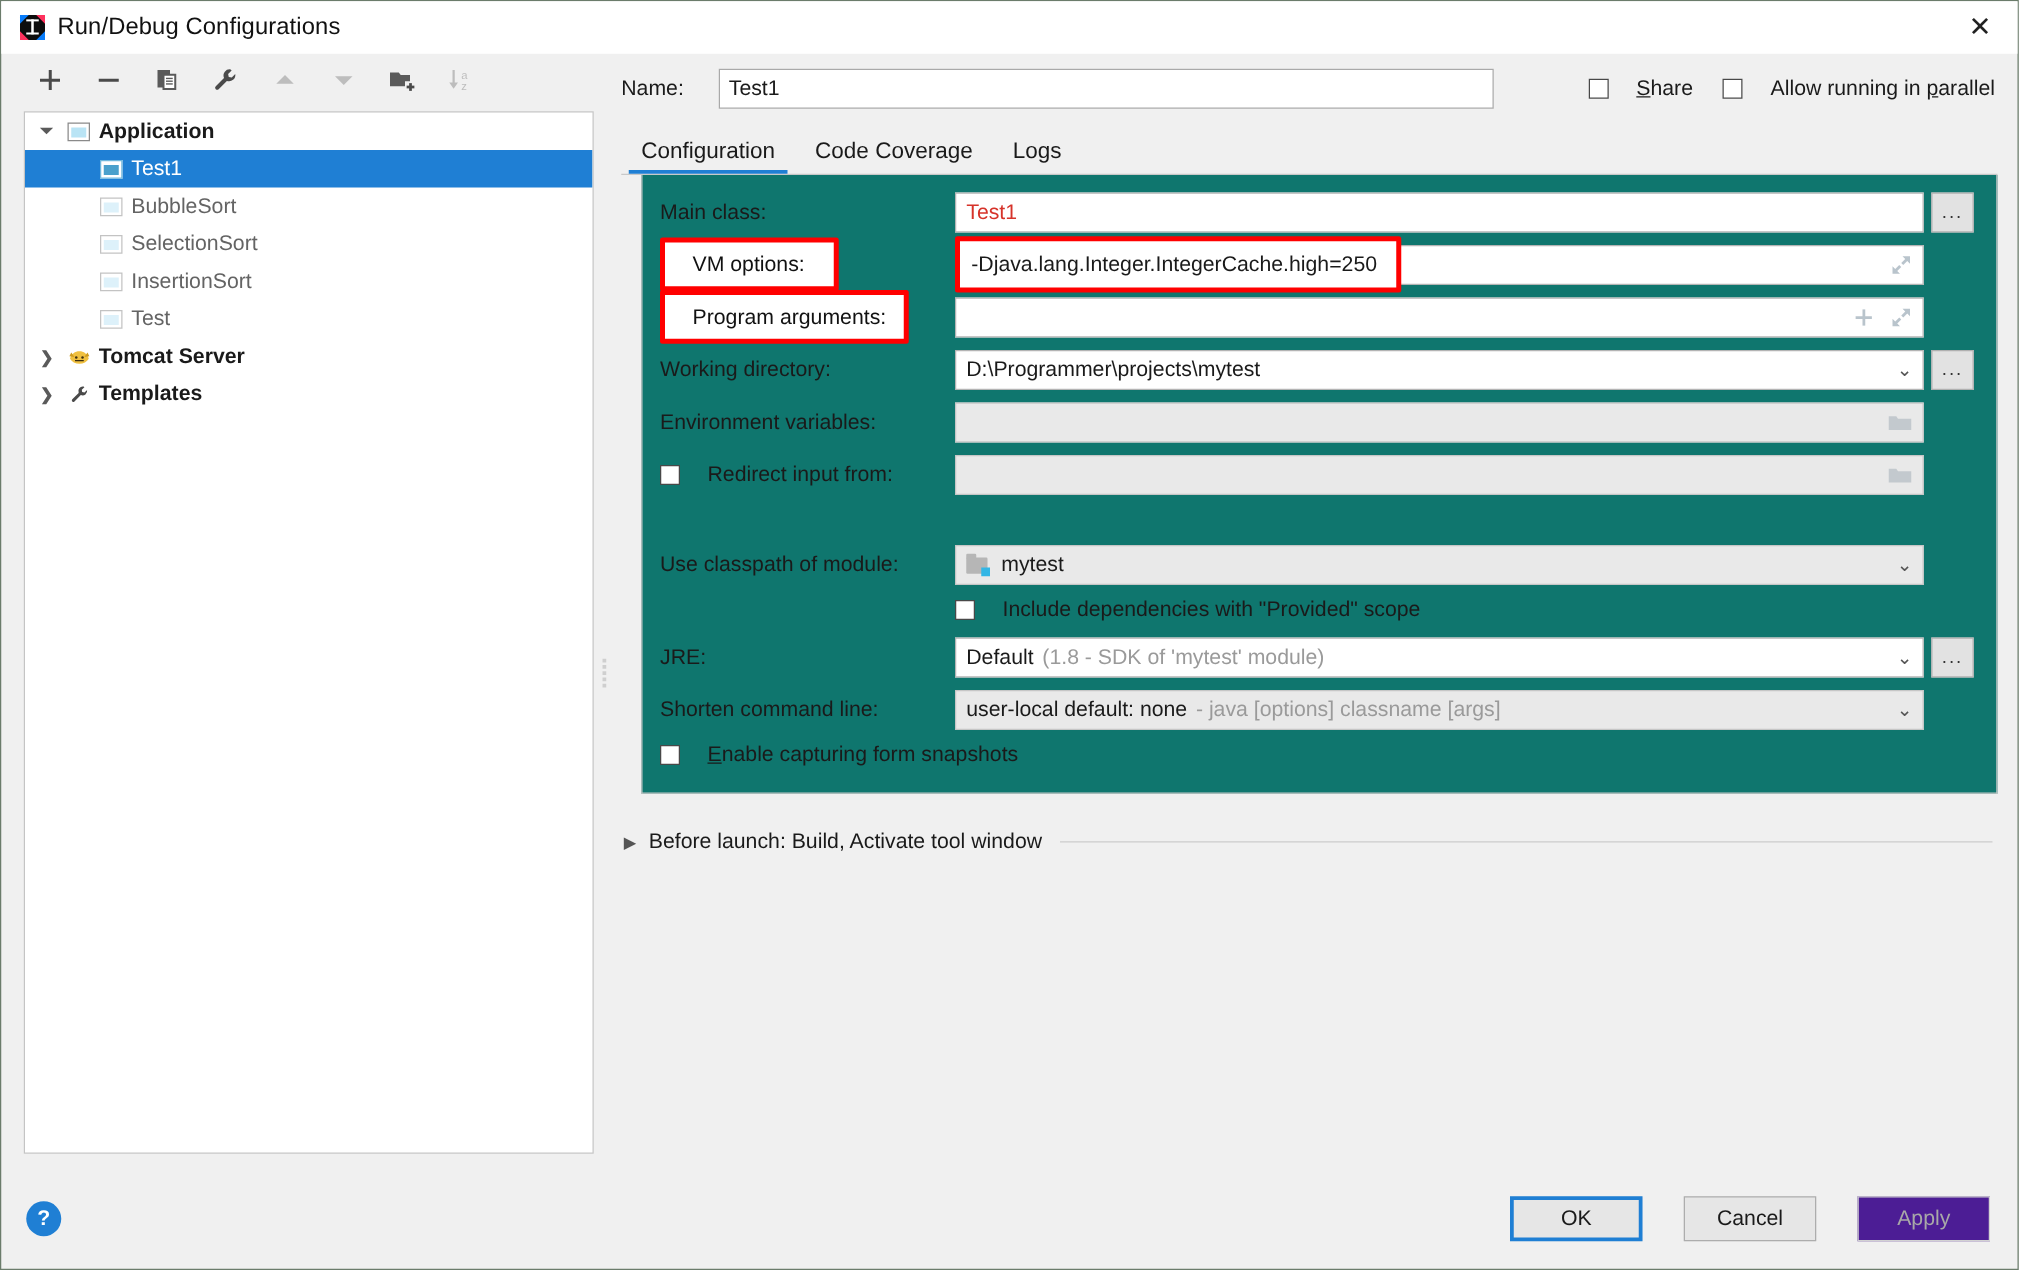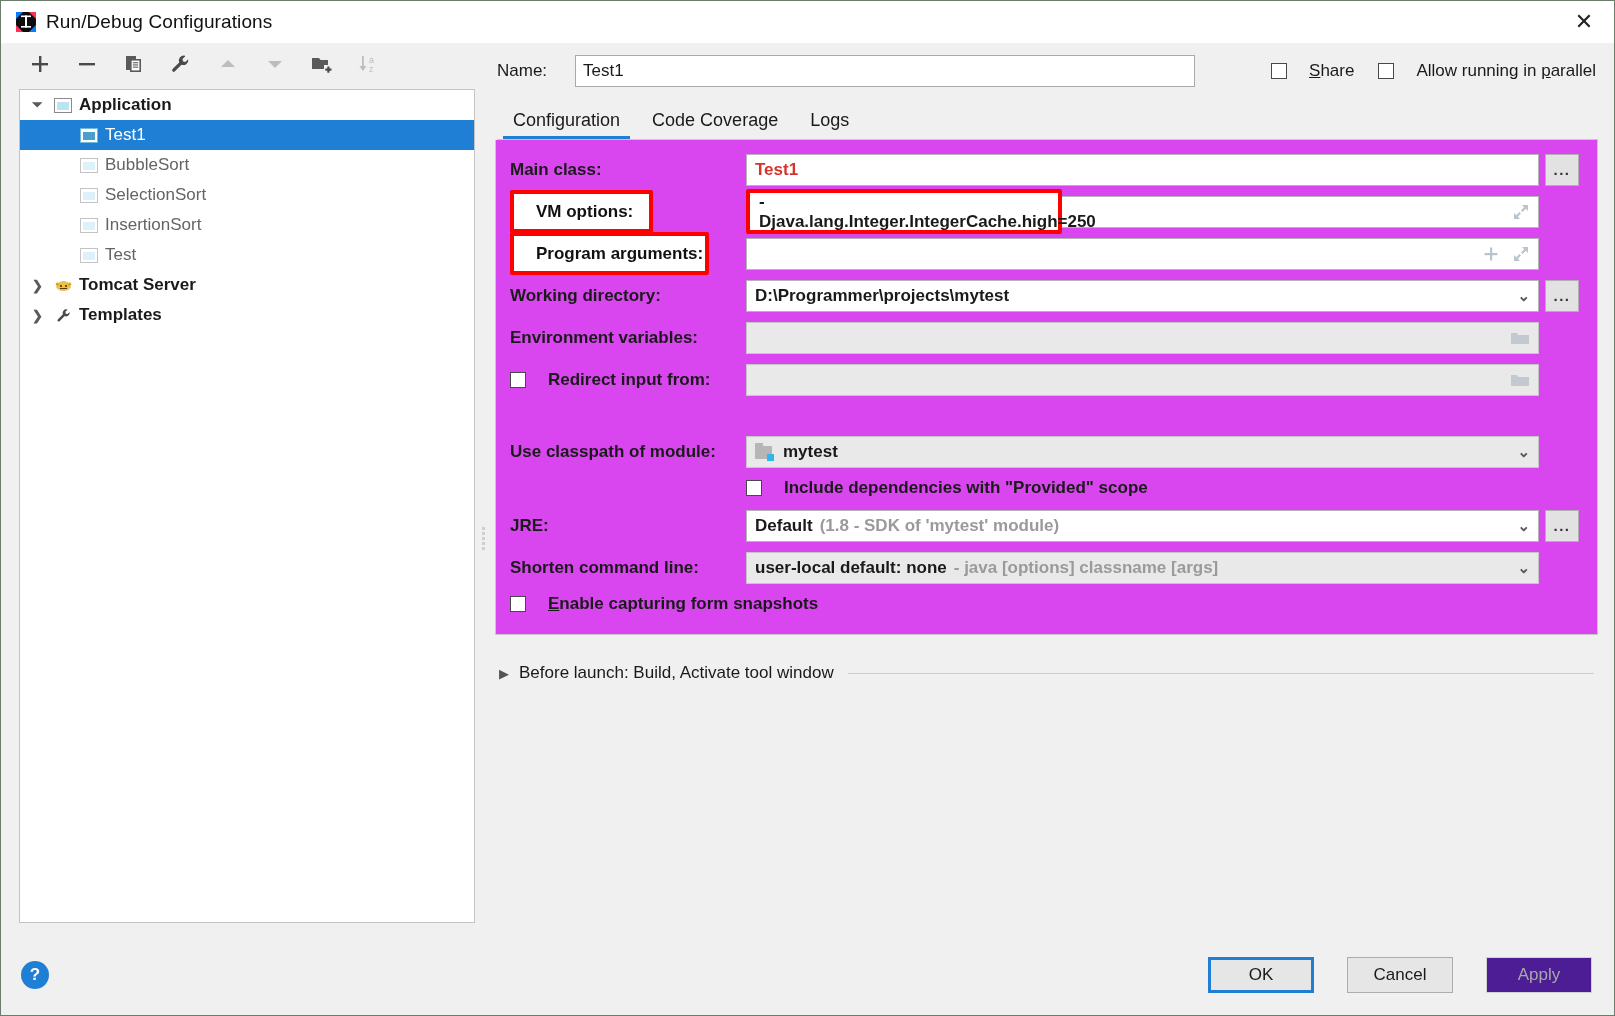--- a/index.html
+++ b/index.html
@@ -83,23 +83,22 @@
   u.mn { text-decoration:underline; }
 
   #tabs { display:flex; align-items:flex-end; height:40px; padding-left:8px; gap:0; }
   .tab { padding:0 16px 8px 16px; font-size:18px; color:#1a1a1a; cursor:default; position:relative; }
   .tab.active::after {
     content:""; position:absolute; left:6px; right:6px; bottom:0; height:3px; background:#1f7fd4;
   }
   #tabs-underline { height:1px; background:#c8c8c8; margin-left:8px; }
 
   #panelbox {
-    border:1px solid #c8c8c8; border-top:none; margin-left:6px; background:#d946ef;
+    border:1px solid #c8c8c8; border-top:none; margin-left:24px; background:#0f766e;
     padding:14px 18px 18px 14px;
-    font-weight:bold;
   }
 
   .row { display:flex; align-items:center; margin-bottom:10px; position:relative; }
   .lab { width:236px; font-size:17px; flex:none; }
   .field {
     flex:1; height:32px; background:#fff; border:1px solid #b4b4b4;
     display:flex; align-items:center; padding:0 8px; font-size:17px; min-width:0;
     position:relative;
   }
   .field.dis { background:#e9e9e9; border-color:#c6c6c6; color:#9a9a9a; }
@@ -351,21 +350,21 @@
                 <svg width="18" height="18" viewBox="0 0 18 18">
                     <path d="M10 2h6v6l-2.2-2.2-3.2 3.2-1.6-1.6 3.2-3.2z" fill="#b9c4cc"></path>
                     <path d="M8 16H2v-6l2.2 2.2 3.2-3.2 1.6 1.6-3.2 3.2z" fill="#b9c4cc"></path>
                   </svg>
               </span>
             </div>
             <div class="slot34"></div>
             <div class="annot" style="left:0px; top:-6px; width:143px; height:43px;">
               <span>VM options:</span>
             </div>
-            <div class="annot-field" style="left:236px; top:-7px; width:316px; height:45px;">
+            <div class="annot-field" style="left:236px; top:-7px; width:357px; height:45px;">
               <span class="mono">-Djava.lang.Integer.IntegerCache.high=250</span>
             </div>
           </div>
 
           <div class="row">
             <div class="lab">&nbsp;</div>
             <div class="field">
               <span class="val"></span>
               <span class="ficon">
                 <span>

